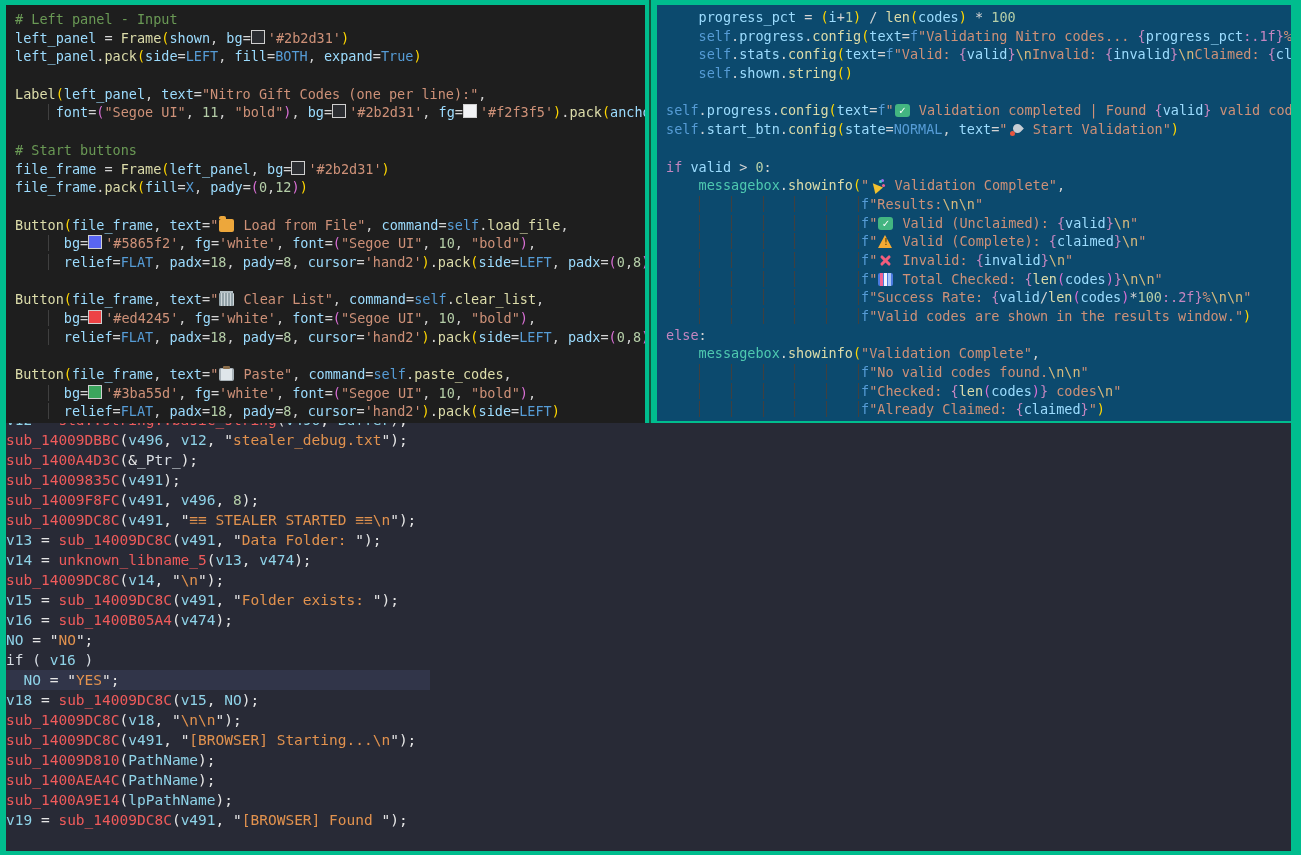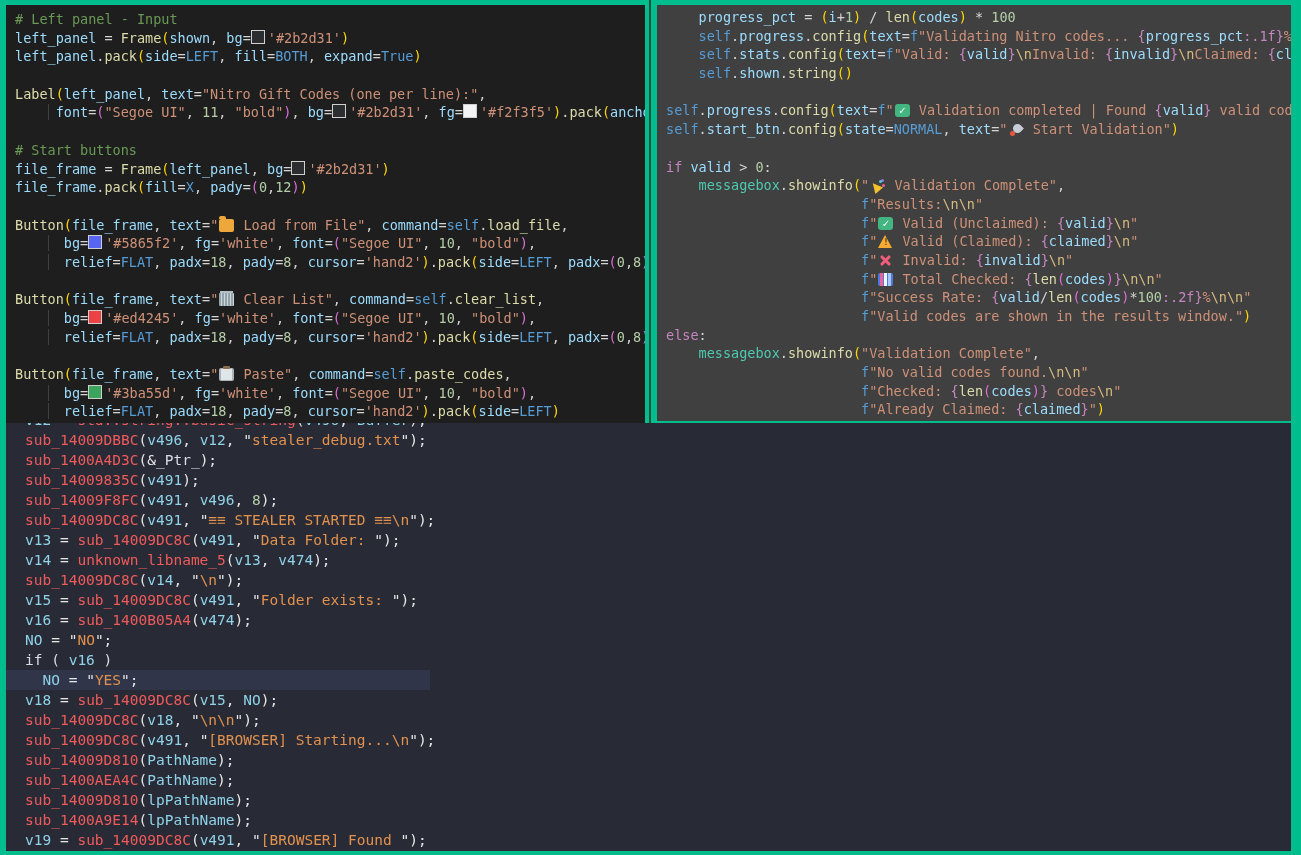--- a/index.html
+++ b/index.html
@@ -1,26 +1,26 @@
 <!DOCTYPE html>
 <html><head>
 <meta charset="utf-8">
 <style>
   html,body{margin:0;padding:0}
   body{width:1301px;height:855px;position:relative;background:#00bd8e;overflow:hidden;
        font-family:"DejaVu Sans Mono","Liberation Mono",monospace}
   .pane{position:absolute;overflow:hidden}
   #pane-left  {left:6px;  top:5px;   width:639px;  height:413px; background:#1e1e1e; padding-top:5px}
-  #pane-right {left:657px;top:5px;   width:634px;  height:413px; background:#404040; padding-top:3px}
+  #pane-right {left:657px;top:5px;   width:634px;  height:413px; background:#0c4a6e; padding-top:3px}
   #pane-bottom{left:6px;  top:423px; width:1285px; height:428px; background:#282a36}
   #vdivider{position:absolute;left:649px;top:0;width:2px;height:423px;background:#14543f}
 
   
   .cl{white-space:pre;height:18.7px;line-height:18.7px;font-size:13.5px;padding-left:9px;position:relative}
-  #pane-bottom .cl{height:20px;line-height:20px;font-size:14.5px;padding-left:19px}
+  #pane-bottom .cl{height:20px;line-height:20px;font-size:14.5px;padding-left:0}
   #pane-bottom .clip{margin-top:-13px}
   #pane-bottom .hl{background:linear-gradient(90deg,#313549 0 424px,transparent 424px)}
 
   
   .df{color:#d4d4d4}.cm{color:#6a9955}.fn{color:#dcdcaa}.md{color:#4ec9b0}
   .kw{color:#569cd6}.ct{color:#c586c0}.v{color:#9cdcfe}.s{color:#ce9178}
   .e{color:#d7ba7d}.br{color:#c586c0}.n{color:#b5cea8}.p1{color:#ffd700}.p2{color:#da70d6}
   .ind{background-image:repeating-linear-gradient(90deg,#404040 0 1px,transparent 1px 31.8px)}
 
   
@@ -89,21 +89,21 @@
     <div class="cl"><span class="df">    </span><span class="kw">self</span><span class="df">.</span><span class="v">stats</span><span class="df">.</span><span class="fn">config</span><span class="p1">(</span><span class="v">text</span><span class="df">=</span><span class="kw">f</span><span class="s">"Valid: </span><span class="br">{</span><span class="v">valid</span><span class="br">}</span><span class="e">\n</span><span class="s">Invalid: </span><span class="br">{</span><span class="v">invalid</span><span class="br">}</span><span class="e">\n</span><span class="s">Claimed: </span><span class="br">{</span><span class="v">claimed</span></div>
     <div class="cl"><span class="df">    </span><span class="kw">self</span><span class="df">.</span><span class="v">shown</span><span class="df">.</span><span class="fn">string</span><span class="p1">()</span></div>
     <div class="cl"></div>
     <div class="cl"><span class="kw">self</span><span class="df">.</span><span class="v">progress</span><span class="df">.</span><span class="fn">config</span><span class="p1">(</span><span class="v">text</span><span class="df">=</span><span class="kw">f</span><span class="s">"</span><span class="ic ic-check"></span><span class="s"> Validation completed | Found </span><span class="br">{</span><span class="v">valid</span><span class="br">}</span><span class="s"> valid codes!"</span></div>
     <div class="cl"><span class="kw">self</span><span class="df">.</span><span class="v">start_btn</span><span class="df">.</span><span class="fn">config</span><span class="p1">(</span><span class="v">state</span><span class="df">=</span><span class="kw">NORMAL</span><span class="df">, </span><span class="v">text</span><span class="df">=</span><span class="s">"</span><span class="ic ic-rocket"></span><span class="s"> Start Validation"</span><span class="p1">)</span></div>
     <div class="cl"></div>
     <div class="cl"><span class="ct">if</span><span class="df"> </span><span class="v">valid</span><span class="df"> &gt; </span><span class="n">0</span><span class="df">:</span></div>
     <div class="cl"><span class="df">    </span><span class="md">messagebox</span><span class="df">.</span><span class="fn">showinfo</span><span class="p1">(</span><span class="s">"</span><span class="ic ic-party"></span><span class="s"> Validation Complete"</span><span class="df">,</span></div>
     <div class="cl"><span class="df">    </span><span class="ind">                    </span><span class="kw">f</span><span class="s">"Results:</span><span class="e">\n\n</span><span class="s">"</span></div>
     <div class="cl"><span class="df">    </span><span class="ind">                    </span><span class="kw">f</span><span class="s">"</span><span class="ic ic-check"></span><span class="s"> Valid (Unclaimed): </span><span class="br">{</span><span class="v">valid</span><span class="br">}</span><span class="e">\n</span><span class="s">"</span></div>
-    <div class="cl"><span class="df">    </span><span class="ind">                    </span><span class="kw">f</span><span class="s">"</span><span class="ic ic-warn"></span><span class="s"> Valid (Claimed): </span><span class="br">{</span><span class="v">claimed</span><span class="br">}</span><span class="e">\n</span><span class="s">"</span></div>
+    <div class="cl"><span class="df">    </span><span class="ind">                    </span><span class="kw">f</span><span class="s">"</span><span class="ic ic-warn"></span><span class="s"> Valid (Complete): </span><span class="br">{</span><span class="v">claimed</span><span class="br">}</span><span class="e">\n</span><span class="s">"</span></div>
     <div class="cl"><span class="df">    </span><span class="ind">                    </span><span class="kw">f</span><span class="s">"</span><span class="ic ic-cross"></span><span class="s"> Invalid: </span><span class="br">{</span><span class="v">invalid</span><span class="br">}</span><span class="e">\n</span><span class="s">"</span></div>
     <div class="cl"><span class="df">    </span><span class="ind">                    </span><span class="kw">f</span><span class="s">"</span><span class="ic ic-chart"></span><span class="s"> Total Checked: </span><span class="br">{</span><span class="fn">len</span><span class="p2">(</span><span class="v">codes</span><span class="p2">)</span><span class="br">}</span><span class="e">\n\n</span><span class="s">"</span></div>
     <div class="cl"><span class="df">    </span><span class="ind">                    </span><span class="kw">f</span><span class="s">"Success Rate: </span><span class="br">{</span><span class="v">valid</span><span class="df">/</span><span class="fn">len</span><span class="p2">(</span><span class="v">codes</span><span class="p2">)</span><span class="df">*</span><span class="n">100</span><span class="br">:.2f}</span><span class="s">%</span><span class="e">\n\n</span><span class="s">"</span></div>
     <div class="cl"><span class="df">    </span><span class="ind">                    </span><span class="kw">f</span><span class="s">"Valid codes are shown in the results window."</span><span class="p1">)</span></div>
     <div class="cl"><span class="ct">else</span><span class="df">:</span></div>
     <div class="cl"><span class="df">    </span><span class="md">messagebox</span><span class="df">.</span><span class="fn">showinfo</span><span class="p1">(</span><span class="s">"Validation Complete"</span><span class="df">,</span></div>
     <div class="cl"><span class="df">    </span><span class="ind">                    </span><span class="kw">f</span><span class="s">"No valid codes found.</span><span class="e">\n\n</span><span class="s">"</span></div>
     <div class="cl"><span class="df">    </span><span class="ind">                    </span><span class="kw">f</span><span class="s">"Checked: </span><span class="br">{</span><span class="fn">len</span><span class="p2">(</span><span class="v">codes</span><span class="p2">)</span><span class="br">}</span><span class="s"> codes</span><span class="e">\n</span><span class="s">"</span></div>
     <div class="cl"><span class="df">    </span><span class="ind">                    </span><span class="kw">f</span><span class="s">"Already Claimed: </span><span class="br">{</span><span class="v">claimed</span><span class="br">}</span><span class="s">"</span><span class="p1">)</span></div>
   </div>
@@ -120,16 +120,15 @@
     <div class="cl"><span class="bv">v15</span><span class="bp"> = </span><span class="bfn">sub_14009DC8C</span><span class="bp">(</span><span class="bv">v491</span><span class="bp">, </span><span class="bp">"</span><span class="bs">Folder exists: </span><span class="bp">"</span><span class="bp">);</span></div>
     <div class="cl"><span class="bv">v16</span><span class="bp"> = </span><span class="bfn">sub_1400B05A4</span><span class="bp">(</span><span class="bv">v474</span><span class="bp">);</span></div>
     <div class="cl"><span class="bv">NO</span><span class="bp"> = </span><span class="bp">"</span><span class="bs">NO</span><span class="bp">"</span><span class="bp">;</span></div>
     <div class="cl"><span class="bd">if ( </span><span class="bv">v16</span><span class="bd"> )</span></div>
     <div class="cl hl"><span class="bd">  </span><span class="bv">NO</span><span class="bp"> = </span><span class="bp">"</span><span class="bs">YES</span><span class="bp">"</span><span class="bp">;</span></div>
     <div class="cl"><span class="bv">v18</span><span class="bp"> = </span><span class="bfn">sub_14009DC8C</span><span class="bp">(</span><span class="bv">v15</span><span class="bp">, </span><span class="bv">NO</span><span class="bp">);</span></div>
     <div class="cl"><span class="bfn">sub_14009DC8C</span><span class="bp">(</span><span class="bv">v18</span><span class="bp">, </span><span class="bp">"</span><span class="bs">\n\n</span><span class="bp">"</span><span class="bp">);</span></div>
     <div class="cl"><span class="bfn">sub_14009DC8C</span><span class="bp">(</span><span class="bv">v491</span><span class="bp">, </span><span class="bp">"</span><span class="bs">[BROWSER] Starting...\n</span><span class="bp">"</span><span class="bp">);</span></div>
     <div class="cl"><span class="bfn">sub_14009D810</span><span class="bp">(</span><span class="bv">PathName</span><span class="bp">);</span></div>
     <div class="cl"><span class="bfn">sub_1400AEA4C</span><span class="bp">(</span><span class="bv">PathName</span><span class="bp">);</span></div>
-    <div class="cl"><span class="bfn">sub_14009D810</span><span class="bp">(</span><span class="bv">lpPathName</span><span class="bp">);</span></div>
     <div class="cl"><span class="bfn">sub_1400A9E14</span><span class="bp">(</span><span class="bv">lpPathName</span><span class="bp">);</span></div>
     <div class="cl"><span class="bv">v19</span><span class="bp"> = </span><span class="bfn">sub_14009DC8C</span><span class="bp">(</span><span class="bv">v491</span><span class="bp">, </span><span class="bp">"</span><span class="bs">[BROWSER] Found </span><span class="bp">"</span><span class="bp">);</span></div>
   </div>
 
 </body></html>

